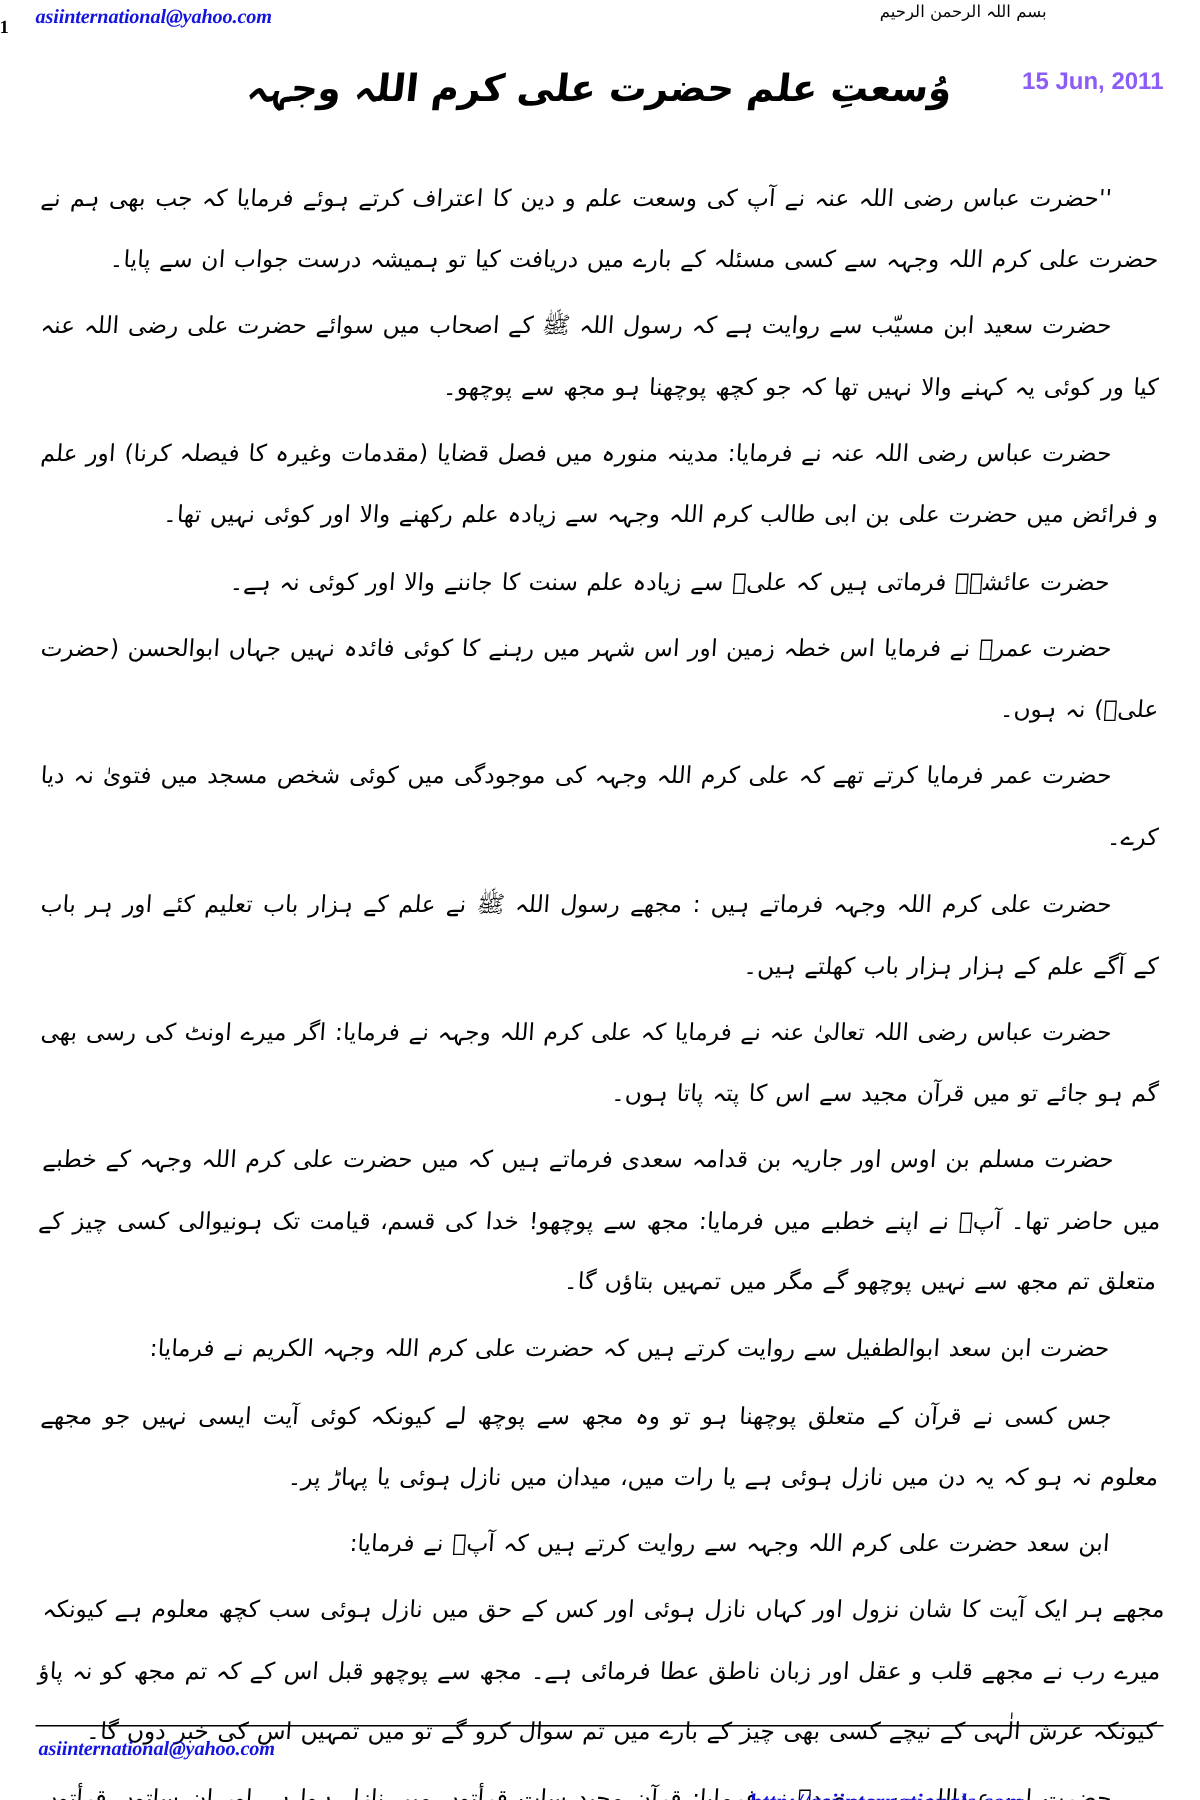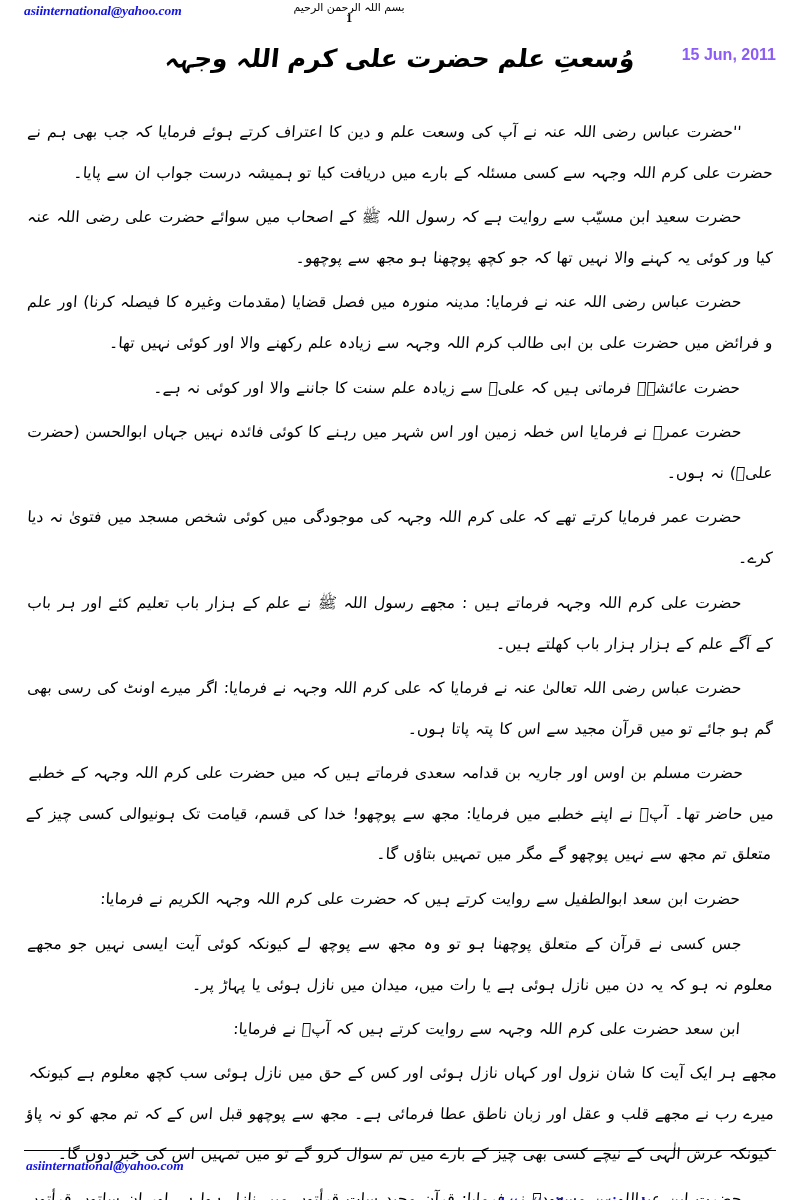--- a/index.html
+++ b/index.html
@@ -40,21 +40,20 @@
     white-space: nowrap;
     direction: ltr;
     unicode-bidi: embed;
   }
 
   .header-bismillah {
     position: absolute;
     top: 2px;
     left: 0;
     width: 698px;
-    text-align: center;
     direction: rtl;
   }
 
   .bismillah-text {
     display: block;
     font-family: "DejaVu Sans", sans-serif;
     font-size: 11px;
     color: #000000;
     line-height: 1.1;
     letter-spacing: -0.3px;

